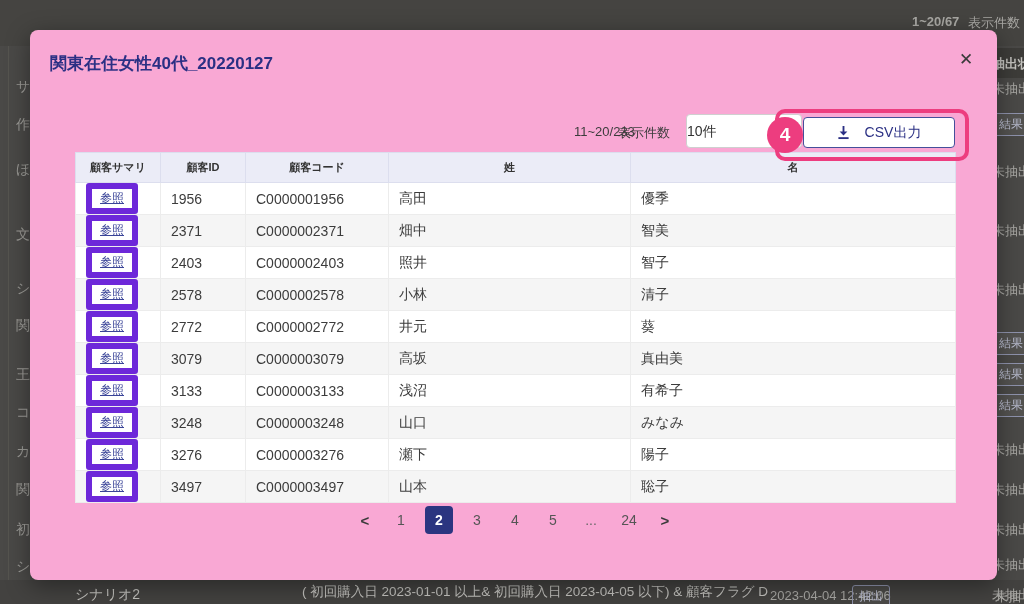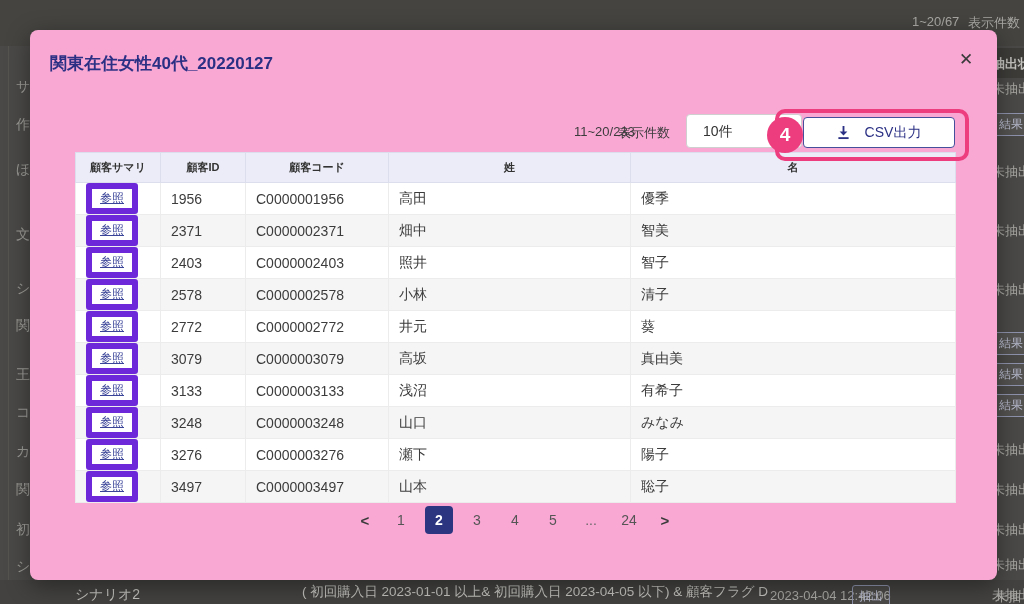--- a/index.html
+++ b/index.html
@@ -23,21 +23,21 @@
            border-radius:8px; box-shadow:0 6px 24px rgba(0,0,0,0.4); }
   .modal-title { position:absolute; left:20px; top:22px; font-size:17px; font-weight:bold; color:#2b3084; }
   .modal-close { position:absolute; left:922px; top:16px; width:28px; height:28px; font-size:17px;
                  color:#3a3a3a; text-align:center; line-height:28px; cursor:pointer; }
 
   
   .range-info { position:absolute; left:544px; top:94px; font-size:13px; color:#3c3c3c; }
   .pagesize-label { position:absolute; left:588px; top:94px; font-size:13px; color:#3c3c3c; }
   .pagesize-select { position:absolute; left:656px; top:84px; width:116px; height:34px;
                      border:1px solid #cfcfcf; border-radius:4px; background:#fff;
-                     font-size:14px; color:#333; line-height:32px; padding-left:16px; }
+                     font-size:14px; color:#333; line-height:32px; padding-left:0; }
   .csv-ring { position:absolute; left:745px; top:79px; width:194px; height:52px;
               border:4px solid #ed3d7f; border-radius:10px; z-index:5; pointer-events:none; }
   .csv-button { position:absolute; left:773px; top:87px; width:152px; height:31px; background:#fff;
                 border:1px solid #454f9b; border-radius:4px; color:#2b3084; font-size:14px;
                 display:flex; align-items:center; justify-content:center; gap:15px; z-index:4; cursor:pointer; }
   .annot-circle { position:absolute; left:737px; top:87px; width:36px; height:36px; border-radius:50%;
                   background:#ed3d7f; color:#fff; font-size:19px; font-weight:bold;
                   display:flex; align-items:center; justify-content:center; z-index:6; }
 
   
@@ -64,21 +64,21 @@
 </style>
 </head>
 <body>
 
 <div class="bg-layer">
   <div class="bg-topband"></div>
   <div class="bg-rightheader"></div>
   <div class="bg-vline"></div>
   <div class="bg-bottomband"></div>
 
-  <span class="bg-text" style="left:912px; top:14px;">1~20/67</span>
+  <span class="bg-text" style="left:912px; top:14px;font-weight:bold;">1~20/67</span>
   <span class="bg-text" style="left:968px; top:14px;">表示件数</span>
 
   <span class="bg-text bright" style="left:992px; top:55px; font-weight:bold; width:32px; overflow:hidden; display:inline-block;">抽出状況</span>
 
   <span class="bg-text" style="left:992px; top:80px;">未抽出</span>
   <span class="bg-badge" style="top:113px;">結果</span>
   <span class="bg-text" style="left:992px; top:163px;">未抽出</span>
   <span class="bg-text" style="left:992px; top:222px;">未抽出</span>
   <span class="bg-text" style="left:992px; top:281px;">未抽出</span>
   <span class="bg-badge" style="top:332px;">結果</span>

